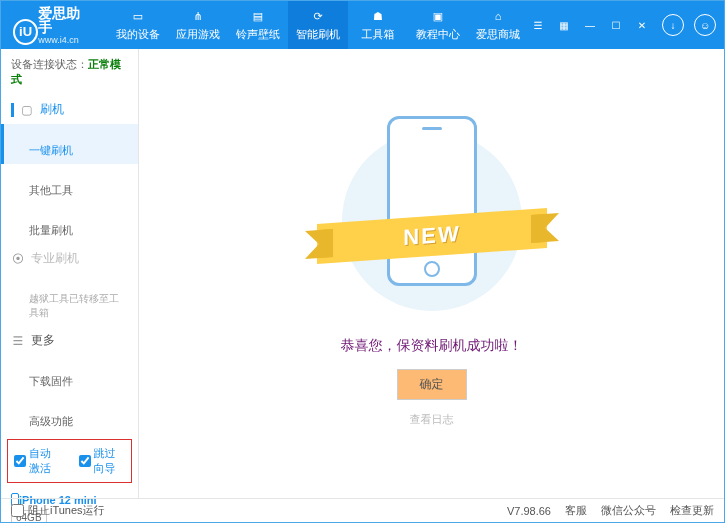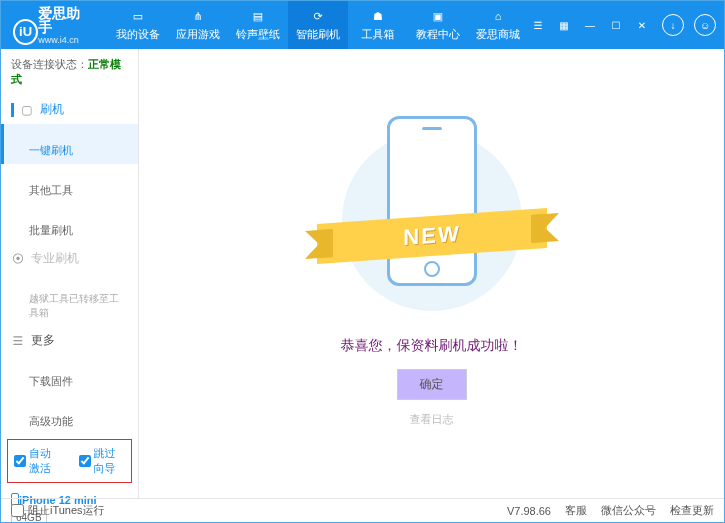--- a/index.html
+++ b/index.html
@@ -46,21 +46,21 @@
 .bg-circle { position: absolute; top: 10px; left: 20px; width: 180px; height: 180px; background: #e9f4fb; border-radius: 50%; }
 .phone { position: absolute; top: -5px; left: 65px; width: 90px; height: 170px; background: #fff; border: 3px solid #7db8e8; border-radius: 12px; box-shadow: inset 0 0 0 4px #fff; }
 .phone::after { content: ''; position: absolute; bottom: 6px; left: 50%; transform: translateX(-50%); width: 12px; height: 12px; border: 2px solid #7db8e8; border-radius: 50%; }
 .phone::before { content: ''; position: absolute; top: 8px; left: 50%; transform: translateX(-50%); width: 20px; height: 3px; background: #7db8e8; border-radius: 2px; }
 .ribbon { position: absolute; top: 95px; left: -5px; width: 230px; height: 40px; background: #ffd04a; transform: skewY(-4deg); display: flex; align-items: center; justify-content: center; }
 .ribbon::before, .ribbon::after { content: ''; position: absolute; top: 6px; width: 0; height: 0; border: 14px solid #e8b72c; }
 .ribbon::before { left: -12px; border-left-color: transparent; }
 .ribbon::after { right: -12px; border-right-color: transparent; }
 .ribbon-text { font-family: Arial Black, Arial; font-weight: 900; font-size: 22px; color: #fff; letter-spacing: 2px; text-shadow: 1px 1px 0 #d4a030; }
 .msg { font-size: 14px; color: #701a75; margin-top: 16px; }
-.ok-btn { margin-top: 14px; padding: 6px 22px; border: 1px solid #ccc; background: #c4b5fd; font-size: 12px; color: #555; cursor: pointer; }
+.ok-btn { margin-top: 14px; padding: 6px 22px; border: 1px solid #ccc; background: #fdba74; font-size: 12px; color: #555; cursor: pointer; }
 .log-link { margin-top: 12px; font-size: 11px; color: #bbb; cursor: pointer; }
 
 .statusbar { height: 24px; border-top: 1px solid #e5e5e5; display: flex; align-items: center; font-size: 11px; color: #555; padding: 0 10px; gap: 14px; }
 .statusbar .sp { flex: 1; }
 .statusbar .itm { cursor: pointer; }
 </style>
 </head>
 <body>
 
 <div class="titlebar">

